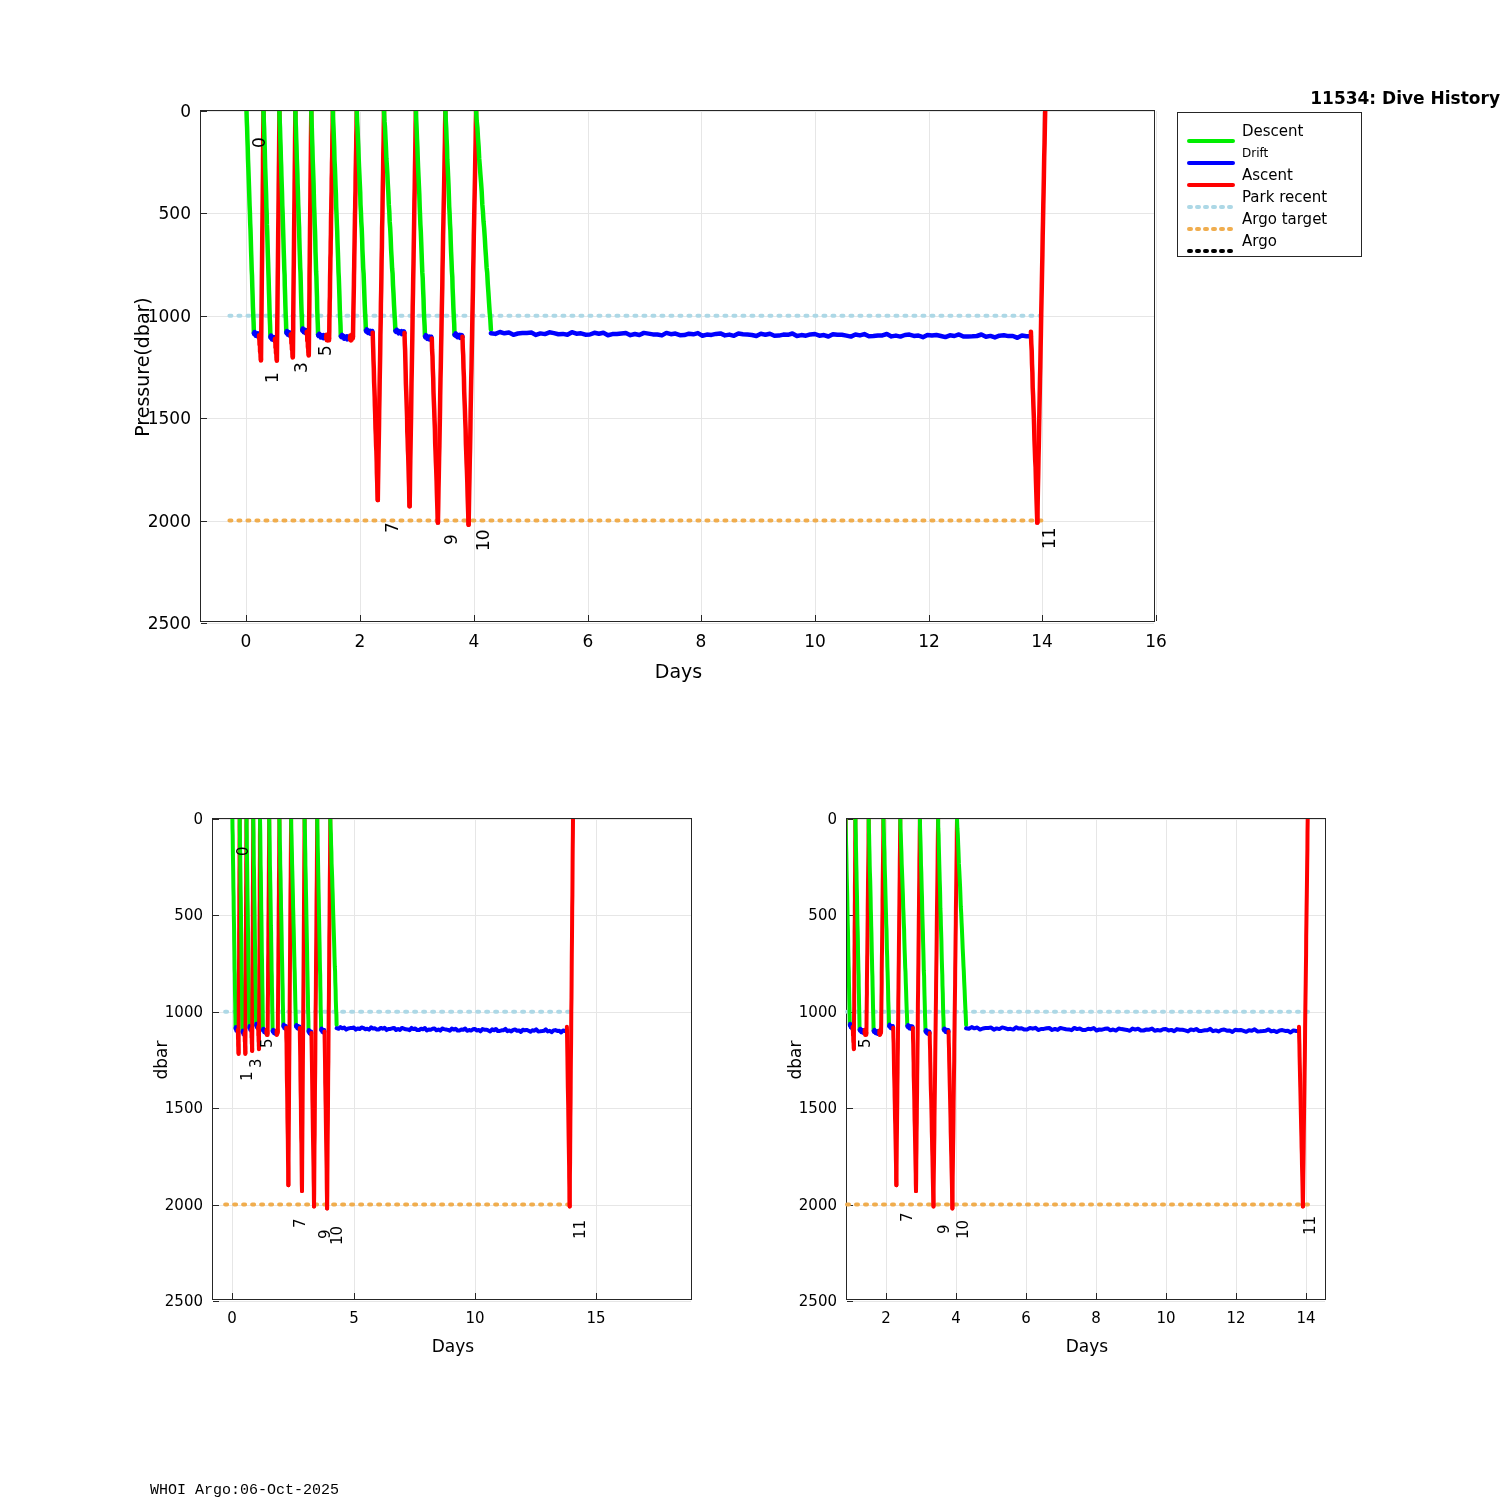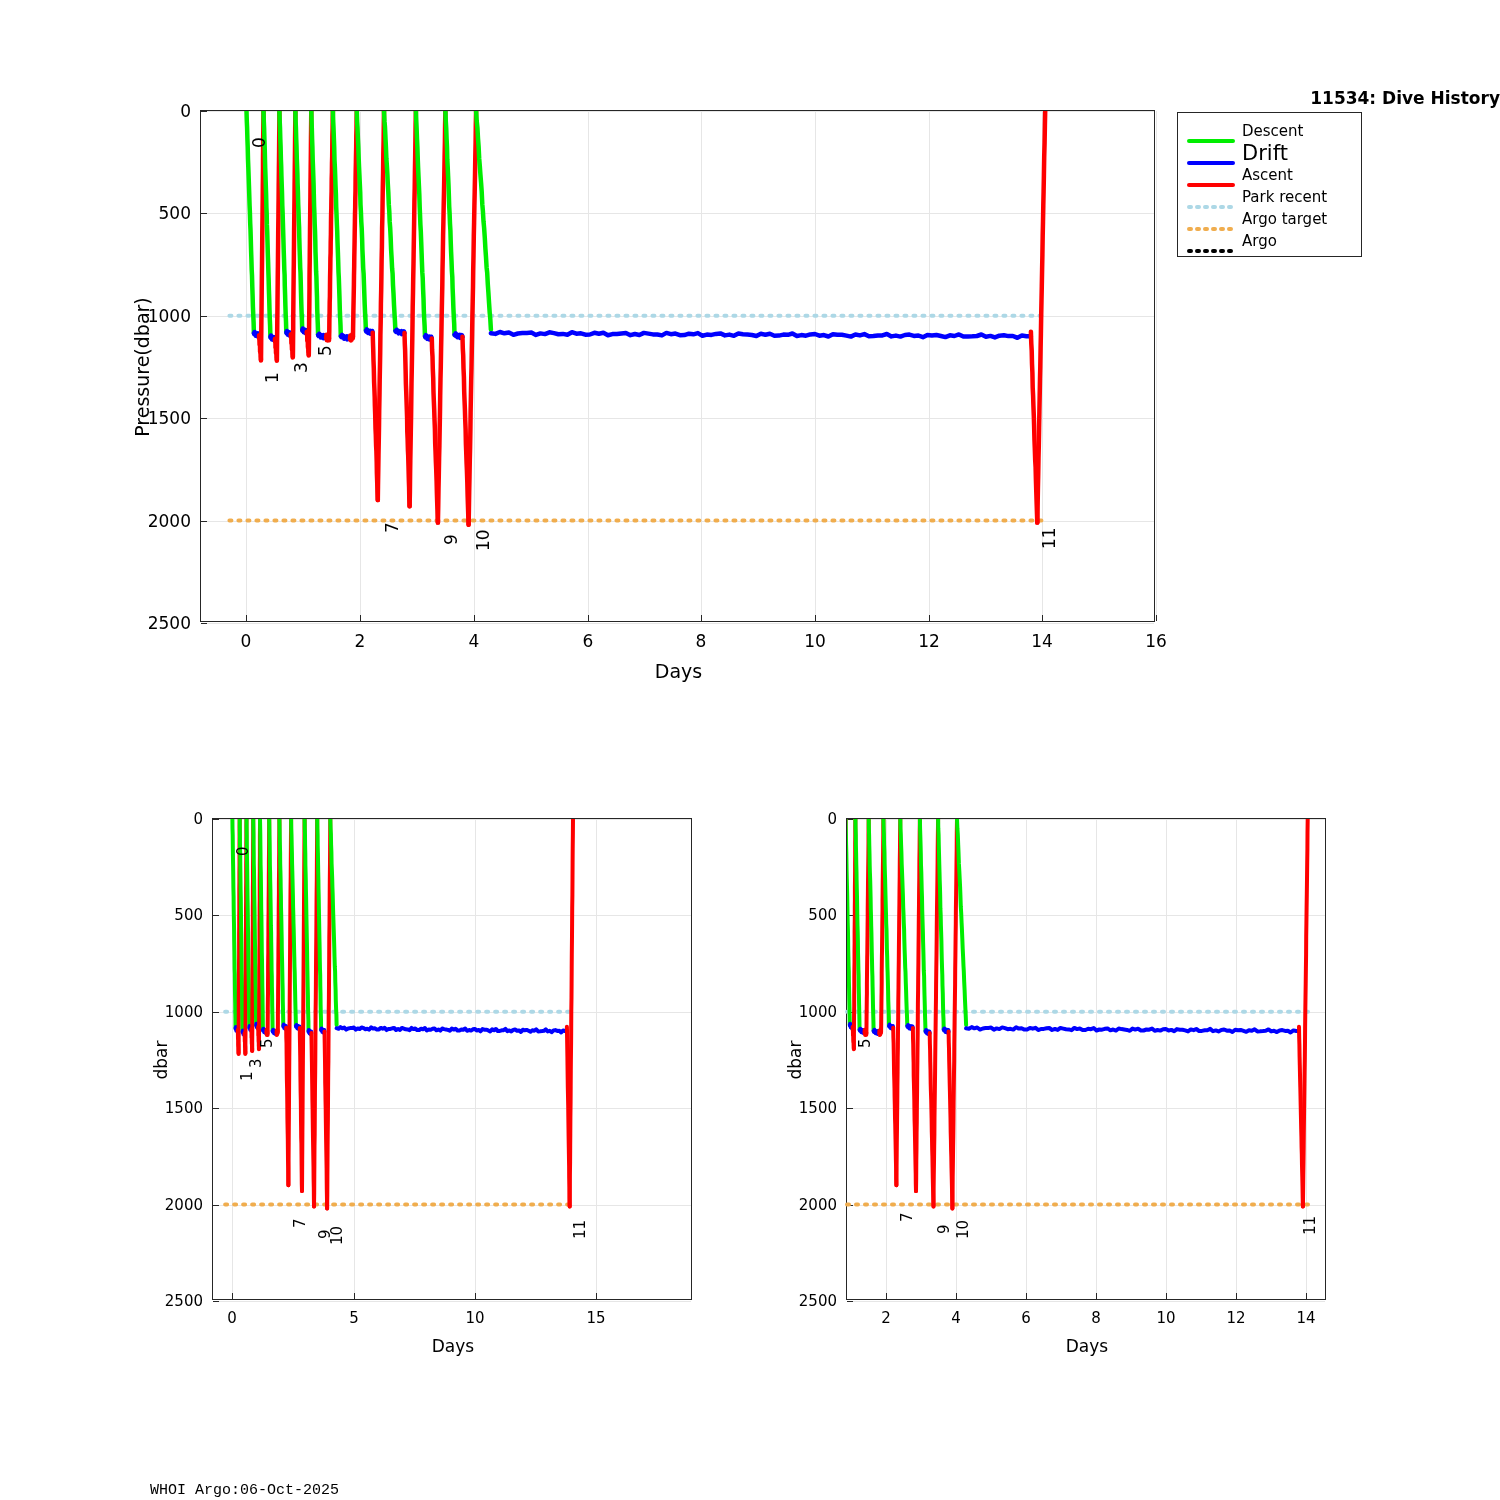--- a/index.html
+++ b/index.html
@@ -368,21 +368,21 @@
     <div class="legend-row" style="left: 10px; top: 8px; height: 20px;">
       <span class="legend-sample"><svg width="46" height="10" viewBox="0 0 46 10" style="position: relative;">
           <line x1="1" y1="5" x2="45" y2="5" stroke="#00ee00" stroke-width="4" stroke-linecap="round"></line>
         </svg></span>
       <span class="legend-text" style="font-size: 15px;">Descent</span>
     </div>
     <div class="legend-row" style="left: 10px; top: 30px; height: 20px;">
       <span class="legend-sample"><svg width="46" height="10" viewBox="0 0 46 10" style="position: relative;">
           <line x1="1" y1="5" x2="45" y2="5" stroke="#0000ff" stroke-width="4" stroke-linecap="round"></line>
         </svg></span>
-      <span class="legend-text" style="font-size: 21px;">Drift</span>
+      <span class="legend-text" style="font-size: 12px;">Drift</span>
     </div>
     <div class="legend-row" style="left: 10px; top: 52px; height: 20px;">
       <span class="legend-sample"><svg width="46" height="10" viewBox="0 0 46 10" style="position: relative;">
           <line x1="1" y1="5" x2="45" y2="5" stroke="#ff0000" stroke-width="4" stroke-linecap="round"></line>
         </svg></span>
       <span class="legend-text" style="font-size: 15px;">Ascent</span>
     </div>
     <div class="legend-row" style="left: 10px; top: 74px; height: 20px;">
       <span class="legend-sample"><svg width="46" height="10" viewBox="0 0 46 10" style="position: relative;">
           <line x1="1" y1="5" x2="45" y2="5" stroke="#add8e6" stroke-width="4" stroke-linecap="round" stroke-dasharray="2 6"></line>

